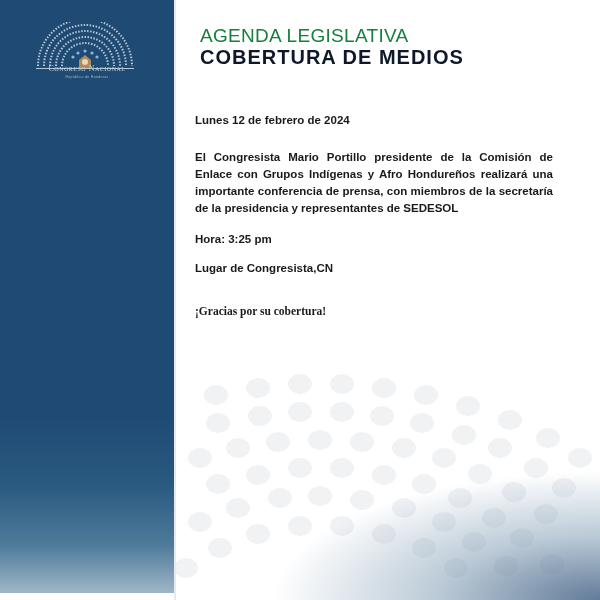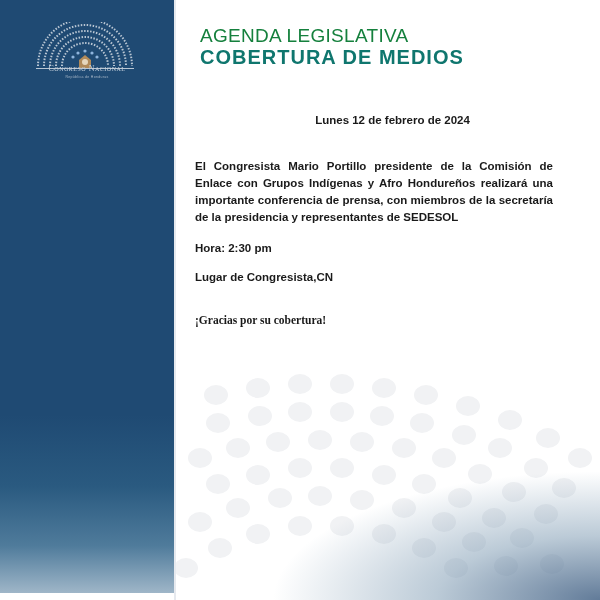--- a/index.html
+++ b/index.html
@@ -5,23 +5,23 @@
   html, body { margin: 0; padding: 0; }
   body { width: 600px; height: 600px; position: relative; overflow: hidden; background: #ffffff; font-family: "Liberation Sans", sans-serif; }
   .sidebar { position: absolute; left: 0; top: 0; width: 174px; height: 593px;
     background: linear-gradient(180deg, #1f4a73 0%, #1f4a73 70%, #2a5a80 82%, #4f7b9b 92%, #9fb6c8 100%); }
   .sidebar-edge { position: absolute; left: 174px; top: 0; width: 2px; height: 600px; background: #e6e9ee; }
   .logo { position: absolute; left: 30px; top: 22px; width: 110px; height: 60px; }
   .logo-text { position: absolute; left: 14px; top: 64px; width: 146px; text-align: center; color: #c9d3de; font-family: "Liberation Serif", serif; font-size: 8px; letter-spacing: 0.5px; font-variant: small-caps; }
   .logo-sub { position: absolute; left: 14px; top: 75px; width: 146px; text-align: center; color: #a9b8c8; font-size: 3.5px; letter-spacing: 0.3px; }
   .header { position: absolute; left: 200px; top: 26px; }
   .header-line1 { font-size: 19px; color: #15803d; letter-spacing: 0.3px; line-height: 20px; font-weight: normal; }
-  .header-line2 { font-size: 20px; color: #0f766e; font-weight: bold; letter-spacing: 1px; line-height: 22px; }
+  .header-line2 { font-size: 20px; color: #0f172a; font-weight: bold; letter-spacing: 1px; line-height: 22px; }
   .content { position: absolute; left: 195px; top: 112px; width: 395px; font-size: 11.5px; font-weight: bold; color: #1a1a1a; line-height: 17px; }
-  .date { margin: 0 0 29px 0; text-align: center; }
+  .date { margin: 0 0 20px 0; }
   .body-text { margin: 0 0 14px 0; text-align: justify; width: 358px; }
   .hour { margin: 0 0 12px 0; }
   .place { margin: 0 0 26px 0; }
   .thanks { margin: 0; font-family: Liberation Serif, serif; }
   .dots { position: absolute; left: 176px; top: 360px; width: 424px; height: 240px; }
   .corner { position: absolute; right: 0; bottom: 0; width: 330px; height: 130px;
     background: radial-gradient(ellipse at 100% 100%, rgba(70,100,135,0.85) 0%, rgba(120,150,175,0.5) 35%, rgba(255,255,255,0) 70%); }
 </style>
 </head>
 <body>
@@ -52,21 +52,21 @@
 <div class="sidebar-edge"></div>
 
 <div class="header">
   <div class="header-line1">AGENDA LEGISLATIVA</div>
   <div class="header-line2">COBERTURA DE MEDIOS</div>
 </div>
 
 <div class="content">
   <p class="date">Lunes 12 de febrero de 2024</p>
   <p class="body-text">El Congresista Mario Portillo presidente de la Comisión de Enlace con Grupos Indígenas y Afro Hondureños  realizará una importante conferencia de prensa, con miembros de la secretaría de la presidencia y representantes de SEDESOL</p>
-  <p class="hour">Hora: 2:30 pm</p>
+  <p class="hour">Hora: 3:25 pm</p>
   <p class="place">Lugar de Congresista,CN</p>
   <p class="thanks">¡Gracias por su cobertura!</p>
 </div>
 
 <svg class="dots" viewBox="0 0 424 240">
   <g fill="#f1f2f4">
     <ellipse cx="40" cy="35" rx="12" ry="10"></ellipse>
       <ellipse cx="82" cy="28" rx="12" ry="10"></ellipse>
       <ellipse cx="124" cy="24" rx="12" ry="10"></ellipse>
       <ellipse cx="166" cy="24" rx="12" ry="10"></ellipse>

